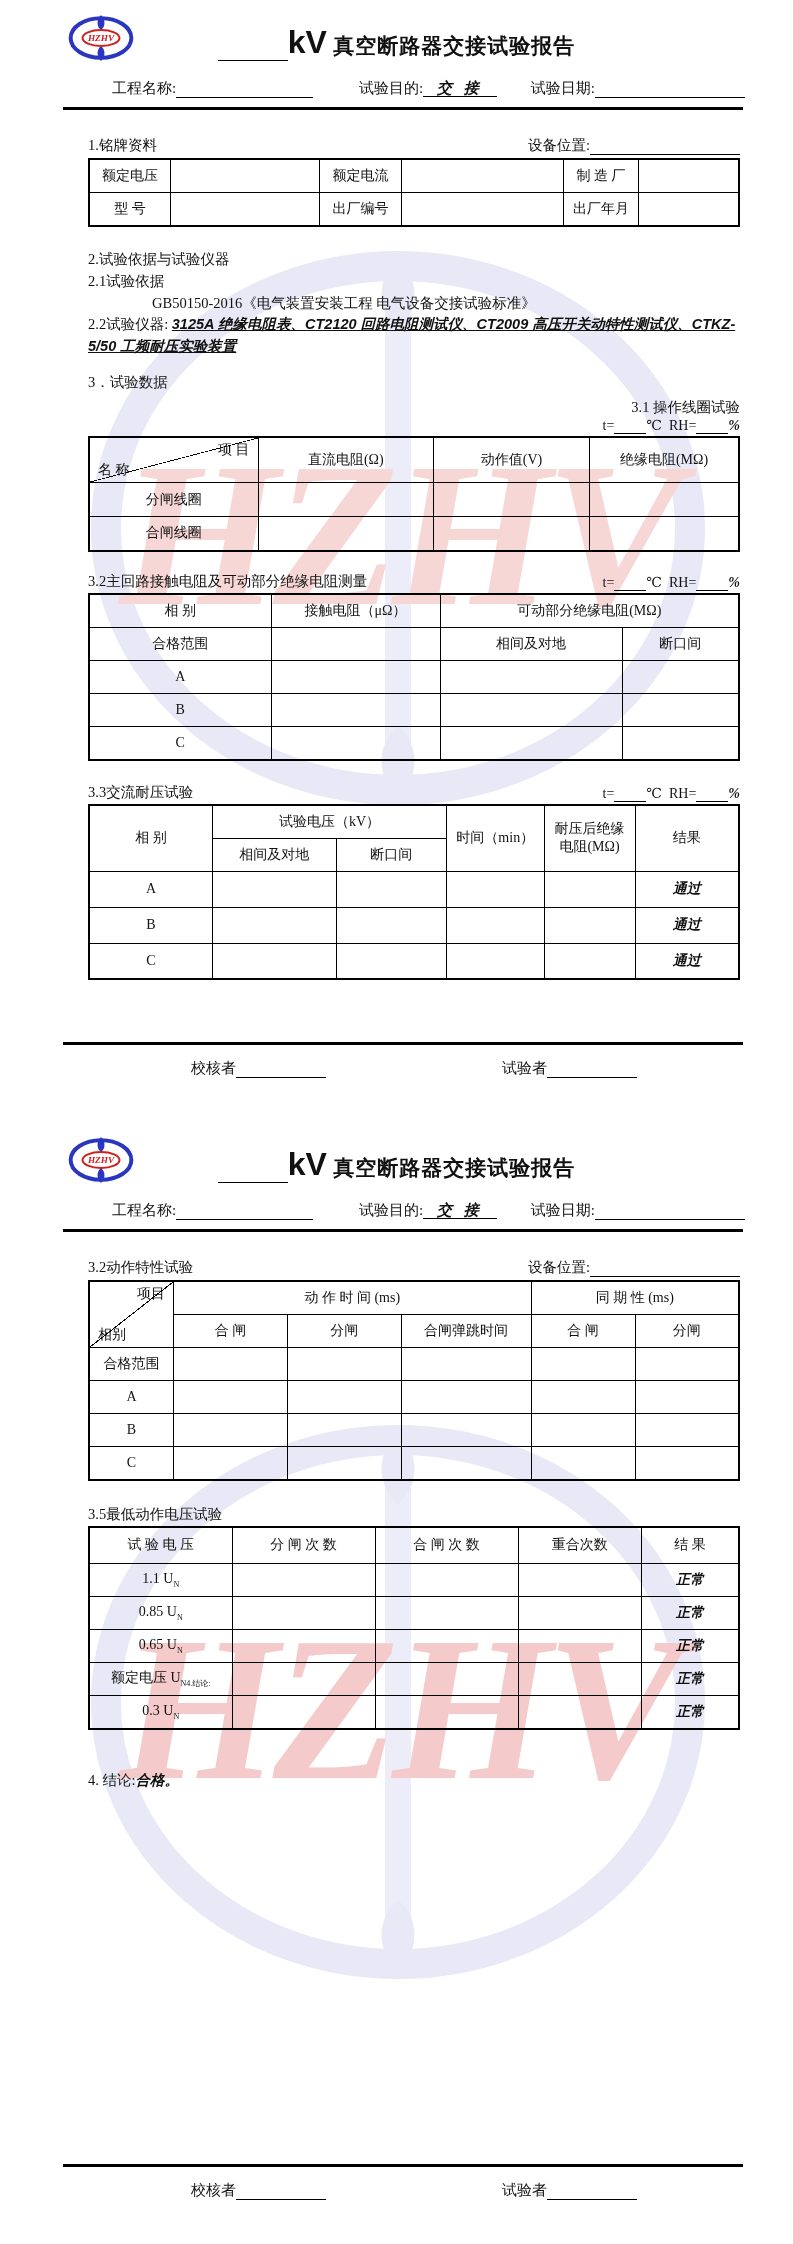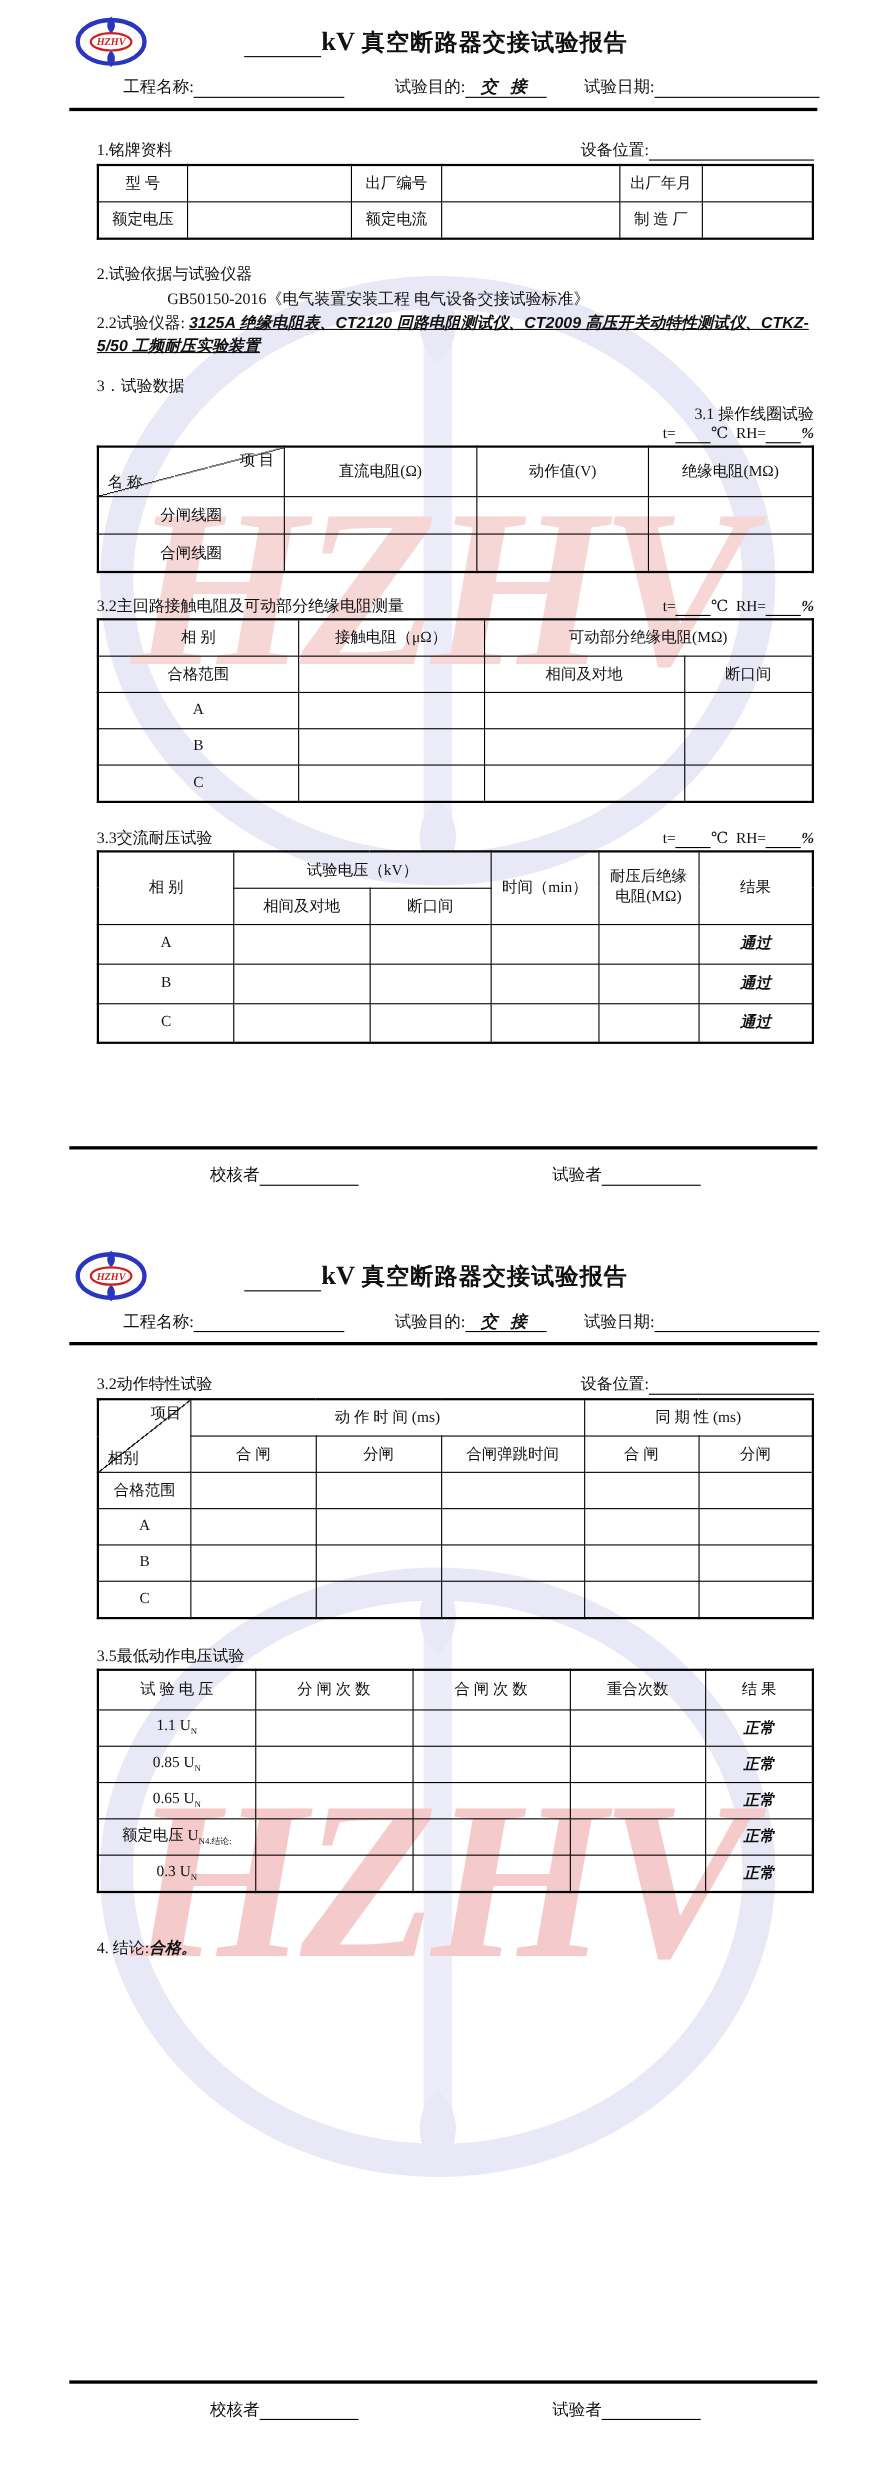--- a/index.html
+++ b/index.html
@@ -2,21 +2,21 @@
 <html><head>
 <meta charset="utf-8">
 <style>
   html,body {margin:0; padding:0; background:#ffffff;}
   body {width:793px; font-family:"Liberation Serif","DejaVu Serif",serif; color:#111;}
   .page {position:relative; width:793px; height:1122px; overflow:hidden; background:#fff;}
   .wm {position:absolute; left:88px; top:248px; width:620px; height:560px; z-index:0; pointer-events:none;}
   .content {position:relative; z-index:1;}
   .logo {position:absolute; left:68px; top:14px; width:66px; height:48px;}
   .hdr-title {text-align:center; font-size:21px; font-weight:bold; padding-top:24px; letter-spacing:1px; white-space:nowrap;}
-  .kv {font-family:Liberation Serif, serif; font-size:24px; letter-spacing:0;}
+  .kv {font-family:Liberation Sans, sans-serif; font-size:32px; letter-spacing:0;}
   .u {display:inline-block; border-bottom:1.5px solid #000; height:15px; vertical-align:bottom;}
   .u70{width:70px;} .u90{width:90px;} .u150{width:150px;} .u160{width:160px;} .u30{width:32px;}
   .fields {display:flex; align-items:flex-end; margin:18px 48px 0 112px; font-size:15px; white-space:nowrap;}
   .fields .grp2 {margin-left:46px;} .fields .grp3 {margin-left:34px;}
   .hand {font-weight:bold; font-style:italic;}
   .purpose-val {font-weight:bold; font-style:italic; border-bottom:1.5px solid #000; padding:0 14px; letter-spacing:4px;}
   .rule {border-top:3px solid #000; margin:9px 50px 0 63px; height:0;}
   .secrow {display:flex; align-items:flex-end; margin:0 53px 0 88px; font-size:14.5px; white-space:nowrap;}
   .secrow .right {margin-left:auto;}
   .blk {margin-left:88px; width:652px; font-size:14.5px; line-height:1.5;}
@@ -77,40 +77,41 @@
       <colgroup>
           <col style="width:12.5%">
           <col style="width:23%">
           <col style="width:12.5%">
           <col style="width:25%">
           <col style="width:11.5%">
           <col style="width:15.5%">
         </colgroup>
       <tbody>
           <tr>
+        <td>额定电压</td>
+            <td></td>
+        <td>额定电流</td>
+            <td></td>
+        <td>制 造 厂</td>
+            <td></td>
+      </tr>
+      <tr>
         <td>型    号</td>
             <td></td>
         <td>出厂编号</td>
             <td></td>
         <td>出厂年月</td>
-            <td></td>
-      </tr>
-      <tr>
-        <td>额定电压</td>
-            <td></td>
-        <td>额定电流</td>
-            <td></td>
-        <td>制 造 厂</td>
             <td></td>
       </tr>
     </tbody>
       </table>
 
     <div class="blk" style="margin-top:22px;">
       <div>2.试验依据与试验仪器</div>
+      <div>2.1试验依据</div>
       <div style="padding-left:64px;">GB50150-2016《电气装置安装工程  电气设备交接试验标准》</div>
       <div><span>2.2试验仪器:</span> <span class="instr">3125A 绝缘电阻表、CT2120 回路电阻测试仪、CT2009 高压开关动特性测试仪、CTKZ-5/50 工频耐压实验装置</span></div>
     </div>
 
     <div class="blk" style="margin-top:14px;">3．试验数据</div>
 
     <div class="secrow" style="margin-top:4px;flex-direction:column;">
       <span>3.1 操作线圈试验</span>
       <span class="right envtxt"><span>t=</span><span class="u u30"></span><span>℃</span>&nbsp;&nbsp;<span>RH=</span><span class="u u30"></span><span class="hand">%</span></span>
     </div>

